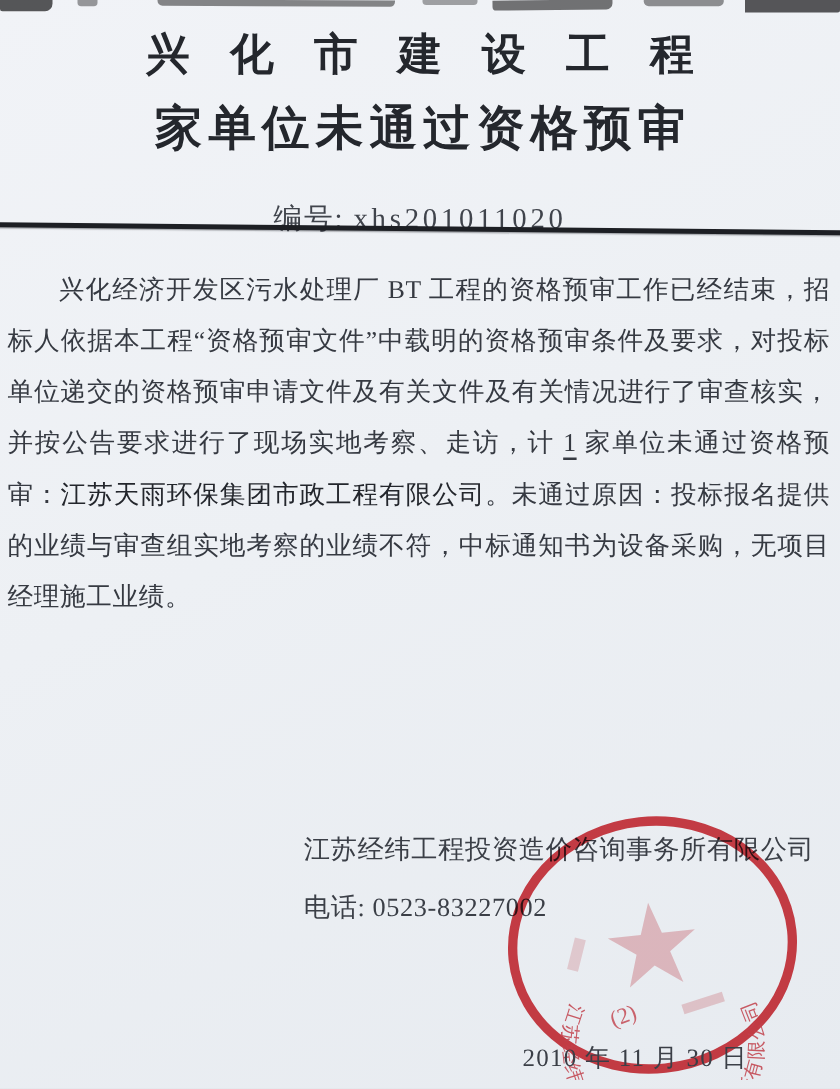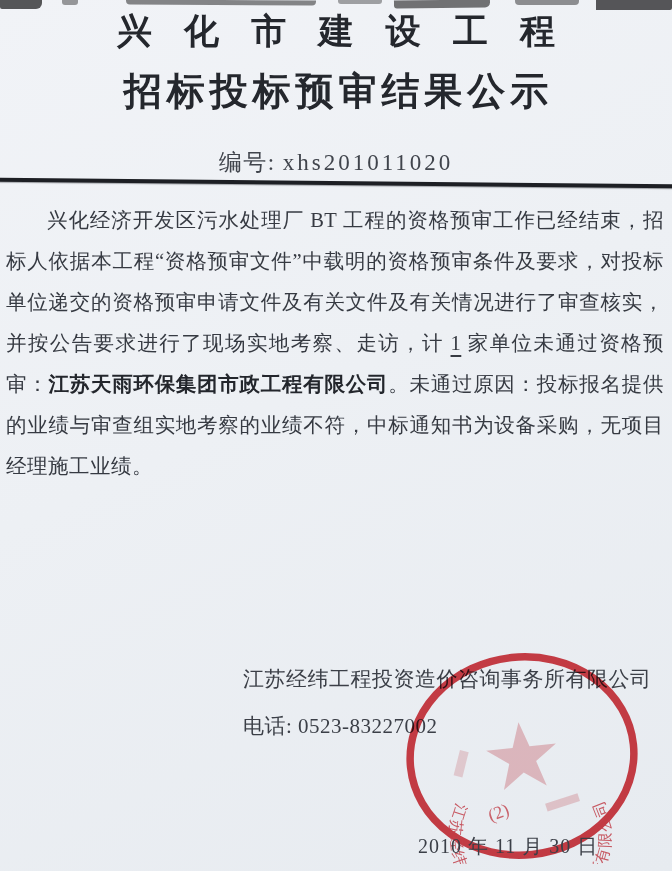--- a/index.html
+++ b/index.html
@@ -20,21 +20,21 @@
   .artifact { position: absolute; background: #3a3a3c; opacity: .85; }
   .a1 { left: 0;   top: 0; width: 42px;  height: 9px; border-radius: 0 0 6px 2px; }
   .a2 { left: 62px;  top: 0; width: 16px;  height: 5px; opacity: .5; border-radius: 0 0 3px 3px; }
   .a3 { left: 126px; top: 0; width: 190px; height: 5px; opacity: .6; border-radius: 0 0 4px 4px; transform: rotate(.3deg); }
   .a4 { left: 338px; top: 0; width: 44px;  height: 4px; opacity: .45; border-radius: 0 0 3px 3px; }
   .a5 { left: 394px; top: 0; width: 96px;  height: 8px; opacity: .7; border-radius: 0 0 5px 3px; transform: rotate(-.6deg); }
   .a6 { left: 515px; top: 0; width: 64px;  height: 5px; opacity: .55; border-radius: 0 0 4px 4px; }
   .a7 { left: 596px; top: 0; width: 76px;  height: 10px; border-radius: 0 0 2px 0; }
 
   .title-main {
-    padding-top: 10px;
+    padding-top: 22px;
     text-align: center;
     font-size: 35px;
     font-weight: bold;
     letter-spacing: .92em;
     text-indent: .92em;
     line-height: 1.25;
     color: #24272d;
     white-space: nowrap;
   }
   .title-sub {
@@ -65,21 +65,21 @@
   }
 
   .body-text {
     margin: 22px 8px 0 6px;
     font-size: 20.5px;
     line-height: 41px;
     text-align: justify;
     letter-spacing: .5px;
   }
   .body-text p { margin: 0 0 5px 0; text-indent: 2em; }
-  .seg-bold { font-weight: bold; color: #23262c; }
+  .seg-bold { font-weight: normal; color: #23262c; }
   .seg-underline {
     text-decoration: underline;
     text-decoration-thickness: 1.5px;
     text-underline-offset: 5px;
   }
 
   .signature {
     position: absolute;
     left: 243px; top: 656px;
     font-size: 21px;
@@ -111,21 +111,21 @@
 
   <div class="artifact a1"></div>
   <div class="artifact a2"></div>
   <div class="artifact a3"></div>
   <div class="artifact a4"></div>
   <div class="artifact a5"></div>
   <div class="artifact a6"></div>
   <div class="artifact a7"></div>
 
   <div class="title-main">兴化市建设工程</div>
-  <div class="title-sub">招标投标预审结果公示</div>
+  <div class="title-sub">家单位未通过资格预审</div>
 
   <div class="doc-number">
     <span>编号:</span>
     <span class="num">xhs201011020</span>
   </div>
 
   <div class="rule"></div>
 
   <div class="body-text">
     <p><span>兴化经济开发区污水处理厂 BT 工程的资格预审工作已经结束，招标人依据本工程“资格预审文件”中载明的资格预审条件及要求，对投标单位递交的资格预审申请文件及有关文件及有关情况进行了审查核实，并按公告要求进行了现场实地考察、走访，计 </span><span class="seg-underline">1</span><span> 家单位未通过资格预审：</span><span class="seg-bold">江苏天雨环保集团市政工程有限公司</span><span>。未通过原因：投标报名提供的业绩与审查组实地考察的业绩不符，中标通知书为设备采购，无项目经理施工业绩。</span></p>

